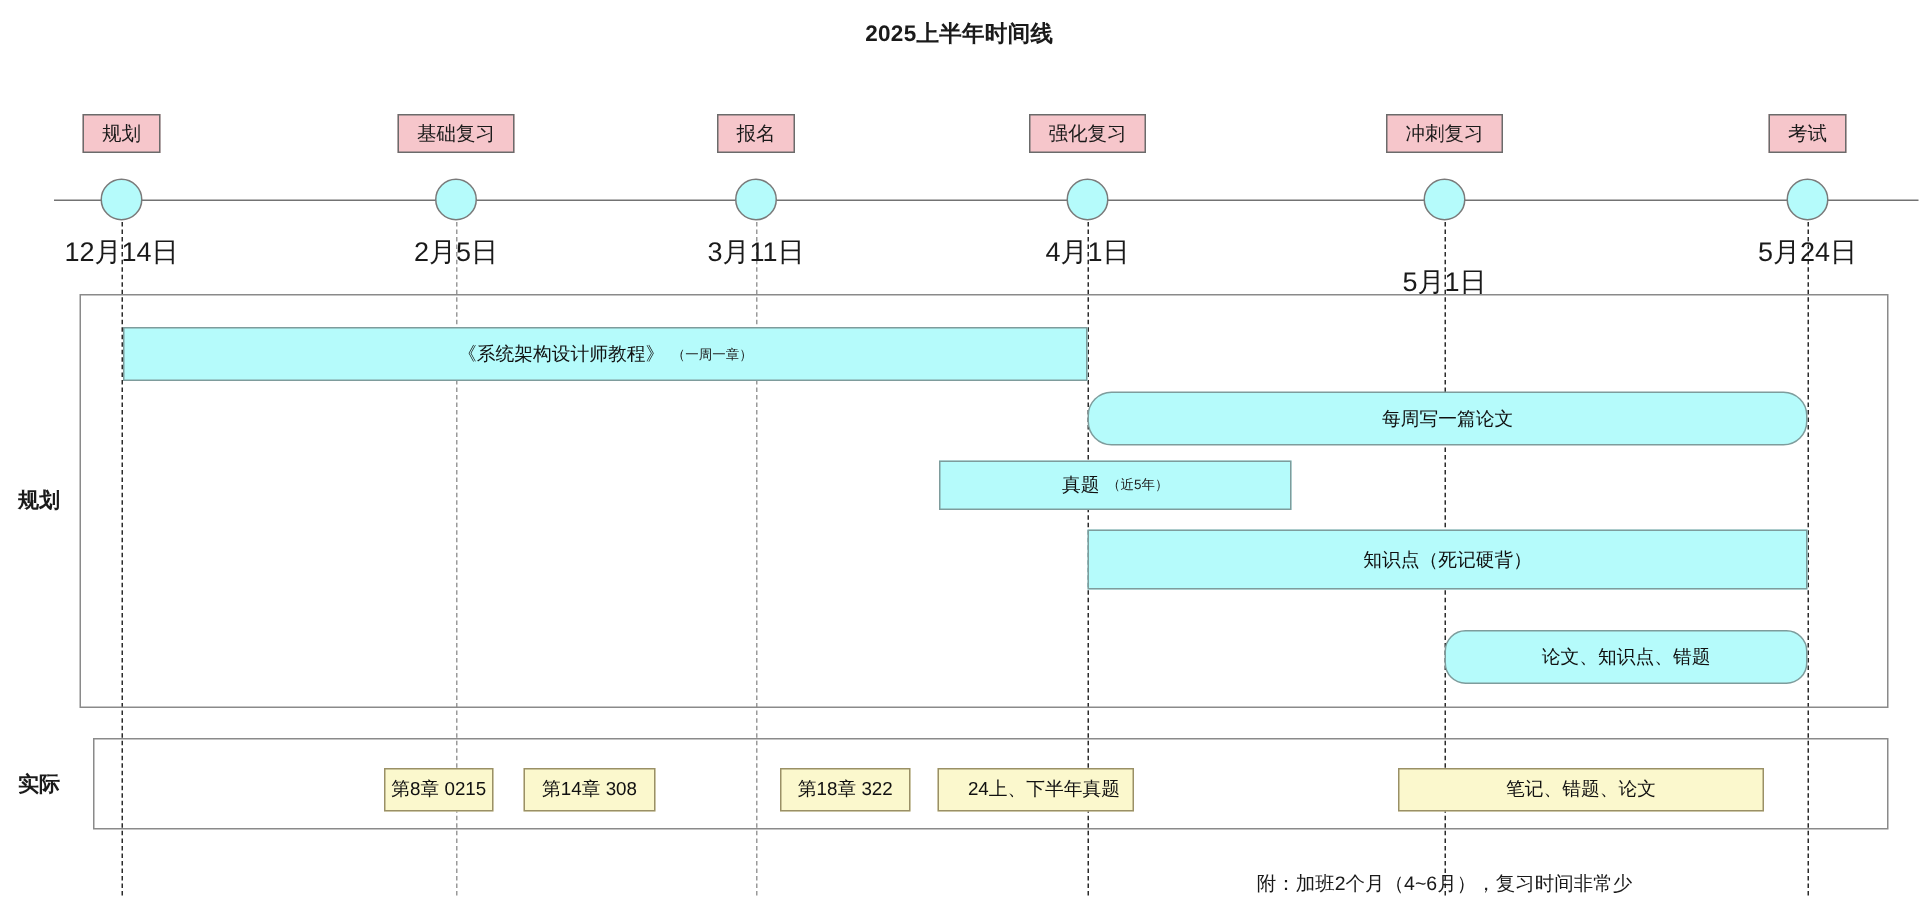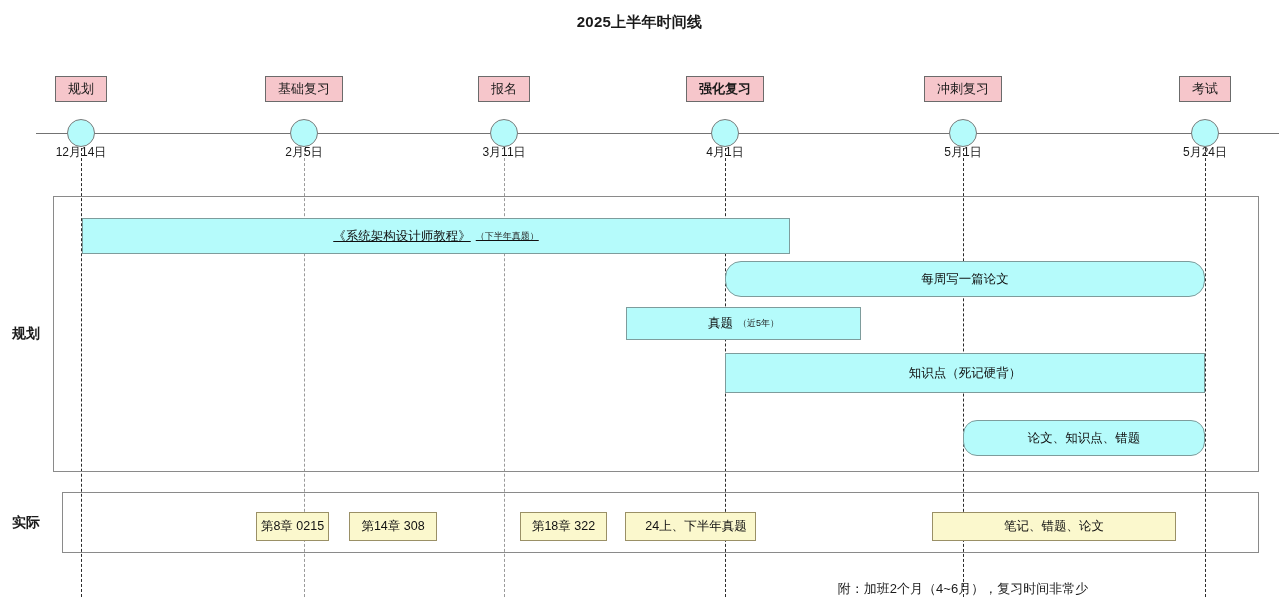--- a/index.html
+++ b/index.html
@@ -40,21 +40,21 @@
     width:28px;height:28px;border-radius:50%;
     background:#b5fbfb;
     border:1.3px solid #7a7a7a;
     transform:translateX(-50%);
     top:119px;
     box-sizing:border-box;
   }
   .milestone-date{
     position:absolute;
     transform:translateX(-50%);
-    font-size:12px;white-space:nowrap;top:144px;
+    font-size:18px;white-space:nowrap;top:156px;
   }
   
   .guide{
     position:absolute;
     top:133px;height:464px;width:0;
     border-left:1.4px dashed #2b2b2b;
   }
   .guide.light{border-left:1.2px dashed #9a9a9a;}
 
   
@@ -115,36 +115,36 @@
   <div id="milestones-layer">
       <div class="milestone-label" style="left: 81px;">规划</div>
       <div class="milestone-dot" style="left: 81px;"></div>
       <div class="milestone-date" style="left: 81px;">12月14日</div>
       <div class="milestone-label" style="left: 304px;">基础复习</div>
       <div class="milestone-dot" style="left: 304px;"></div>
       <div class="milestone-date" style="left: 304px;">2月5日</div>
       <div class="milestone-label" style="left: 504px;">报名</div>
       <div class="milestone-dot" style="left: 504px;"></div>
       <div class="milestone-date" style="left: 504px;">3月11日</div>
-      <div class="milestone-label" style="left: 725px; font-weight: bold;">强化复习</div>
+      <div class="milestone-label" style="left: 725px;">强化复习</div>
       <div class="milestone-dot" style="left: 725px;"></div>
       <div class="milestone-date" style="left: 725px;">4月1日</div>
       <div class="milestone-label" style="left: 963px;">冲刺复习</div>
       <div class="milestone-dot" style="left: 963px;"></div>
-      <div class="milestone-date" style="left: 963px;">5月1日</div>
+      <div class="milestone-date" style="left: 963px; margin-top: 20px;">5月1日</div>
       <div class="milestone-label" style="left: 1205px;">考试</div>
       <div class="milestone-dot" style="left: 1205px;"></div>
       <div class="milestone-date" style="left: 1205px;">5月24日</div>
     </div>
   <div id="rows-layer">
       <div class="panel" style="left: 53px; top: 196px; width: 1206px; height: 276px;"></div>
       <div class="row-label" style="left: 12px; top: 334px;">规划</div>
-      <div class="bar" style="left: 82px; top: 218px; width: 708px; height: 36px; text-decoration: underline;">
+      <div class="bar" style="left: 82px; top: 218px; width: 643px; height: 36px;">
         <span>《系统架构设计师教程》</span>
-        <span class="sub">（下半年真题）</span>
+        <span class="sub">（一周一章）</span>
       </div>
       <div class="bar" style="left: 725px; top: 261px; width: 480px; height: 36px; border-radius: 16px;">
         <span>每周写一篇论文</span>
       </div>
       <div class="bar" style="left: 626px; top: 307px; width: 235px; height: 33px;">
         <span>真题</span>
         <span class="sub">（近5年）</span>
       </div>
       <div class="bar" style="left: 725px; top: 353px; width: 480px; height: 40px;">
         <span>知识点（死记硬背）</span>

